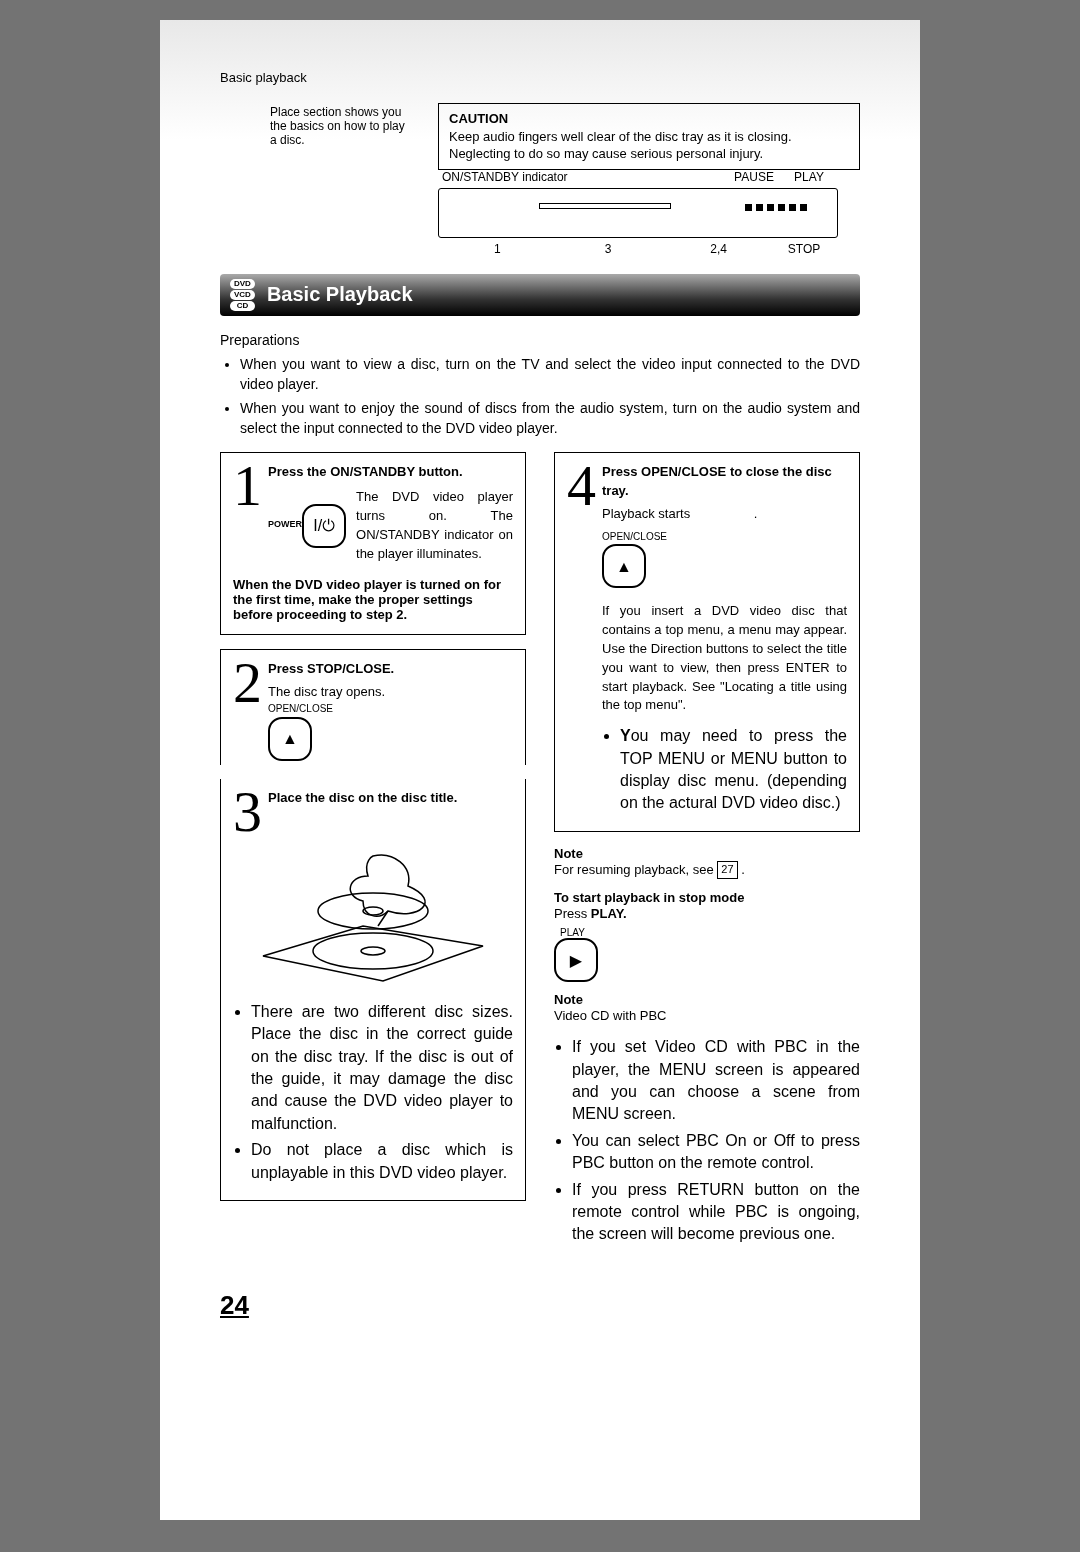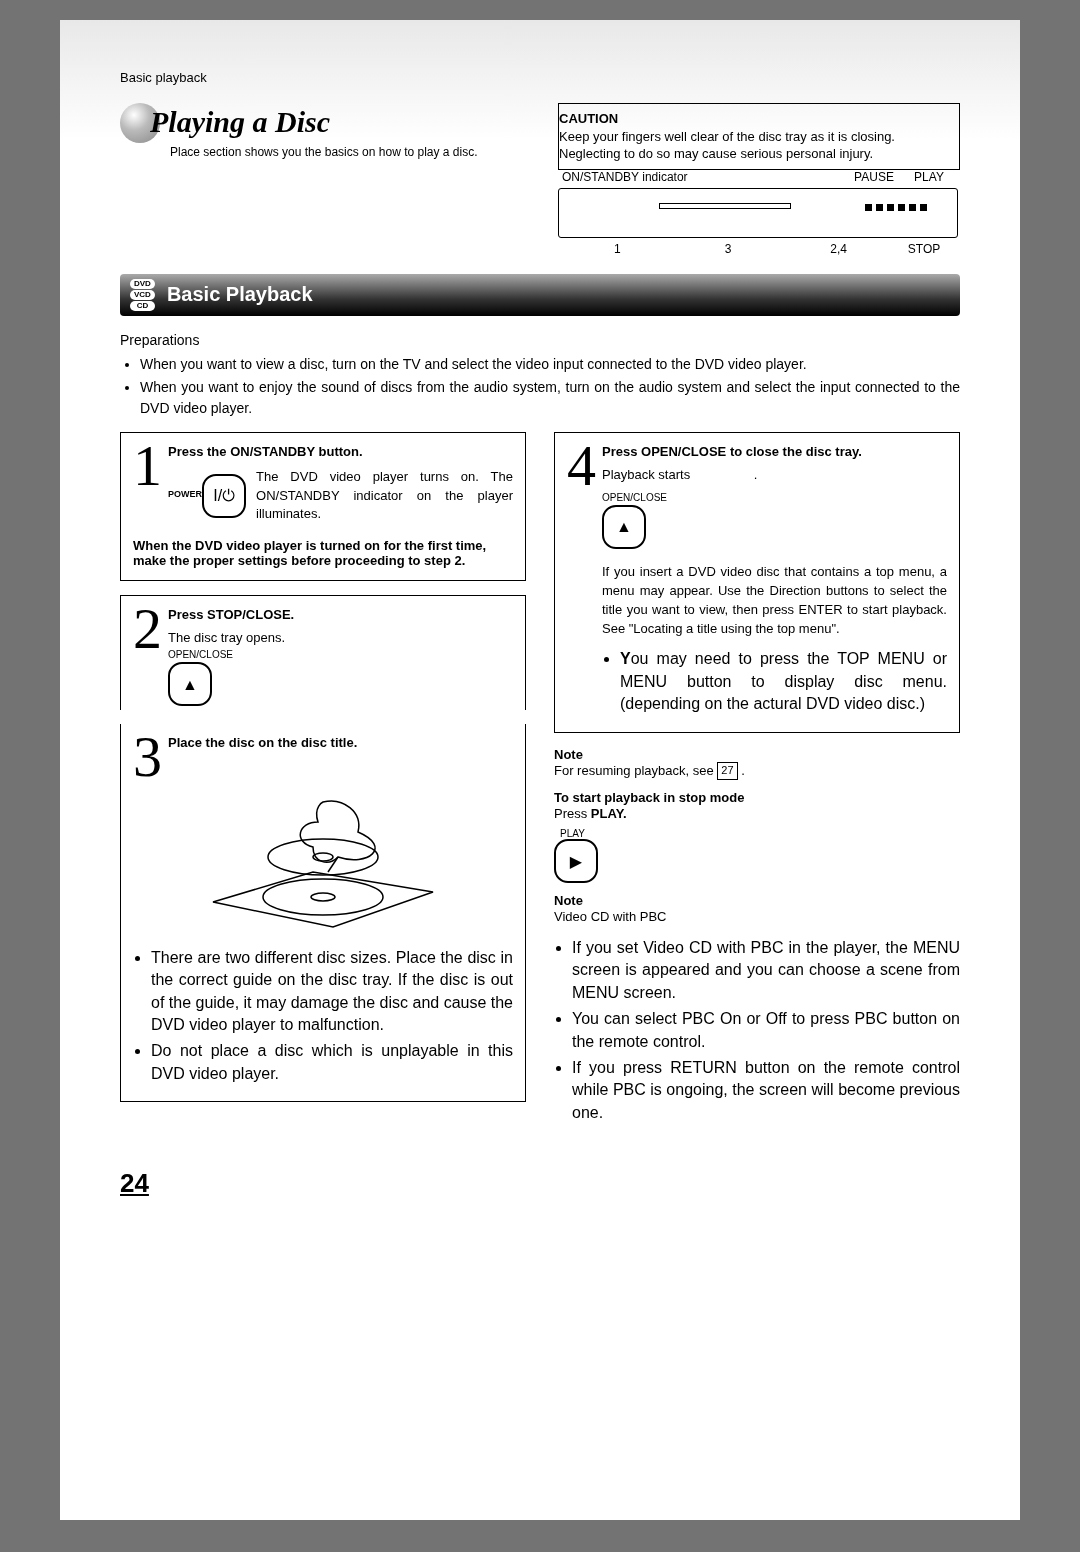--- a/index.html
+++ b/index.html
@@ -3,39 +3,39 @@
 <meta charset="utf-8">
 <style>
   body{
     margin:0;
     background:#737373;
     font-family:Arial,Helvetica,sans-serif;
     font-size:14px;
     color:#000;
   }
   .page{
-    width:960px;
+    width:760px;
     margin:20px auto;
     background:linear-gradient(to bottom,#e8e8e8 0%,#ffffff 8%,#ffffff 100%);
     padding:50px 60px 40px 60px;
     box-sizing:border-box;
     min-height:1500px;
     position:relative;
   }
   .header-section{font-size:13px;margin-bottom:18px;}
   .title-row{display:flex;align-items:flex-start;}
   .sphere{
     width:40px;height:40px;border-radius:50%;
     background:radial-gradient(circle at 35% 30%,#fff,#bbb 40%,#888 100%);
     margin-right:-10px;flex:none;
   }
   .title{font-family:"Times New Roman",serif;font-style:italic;font-size:30px;font-weight:bold;margin:2px 0 0 0;}
   .subtitle{font-size:12px;margin-left:50px;margin-top:2px;}
   .caution-box{
-    border:1px solid #000;padding:6px 0;font-size:13px;
+    border:1px solid #000;padding:6px 10px;font-size:13px;
     width:400px;line-height:1.35;
   }
   .top-row{display:flex;gap:25px;align-items:flex-start;margin-bottom:10px;}
   .top-left{flex:1;}
   .device-area{width:400px;}
   .device-labels-top{display:flex;font-size:12px;padding:0 4px;}
   .device-labels-top .l1{flex:1;}
   .device-labels-top .l2{width:60px;text-align:center;}
   .device-labels-top .l3{width:50px;text-align:center;}
   .device-box{
@@ -101,30 +101,26 @@
 </style>
 </head>
 <body>
 
 <div class="page">
 
   <div class="header-section">Basic playback</div>
 
   <div class="top-row">
     <div class="top-left">
-      <div class="title-row">
-        <div class="sphere"></div>
-        <div class="title">Playing a Disc</div>
-      </div>
       <div class="subtitle">Place section shows you the basics on how to play a disc.</div>
     </div>
     <div>
       <div class="caution-box">
         <span class="bold">CAUTION</span><br>
-        <span>Keep your fingers well clear of the disc tray as it is closing. Neglecting to do so may cause serious personal injury.</span>
+        <span>Keep audio fingers well clear of the disc tray as it is closing. Neglecting to do so may cause serious personal injury.</span>
       </div>
       <div class="device-area">
         <div class="device-labels-top">
           <span class="l1">ON/STANDBY indicator</span>
           <span class="l2">PAUSE</span>
           <span class="l3">PLAY</span>
         </div>
         <div class="device-box">
           <div class="device-inner"></div>
           <div class="device-buttons">

